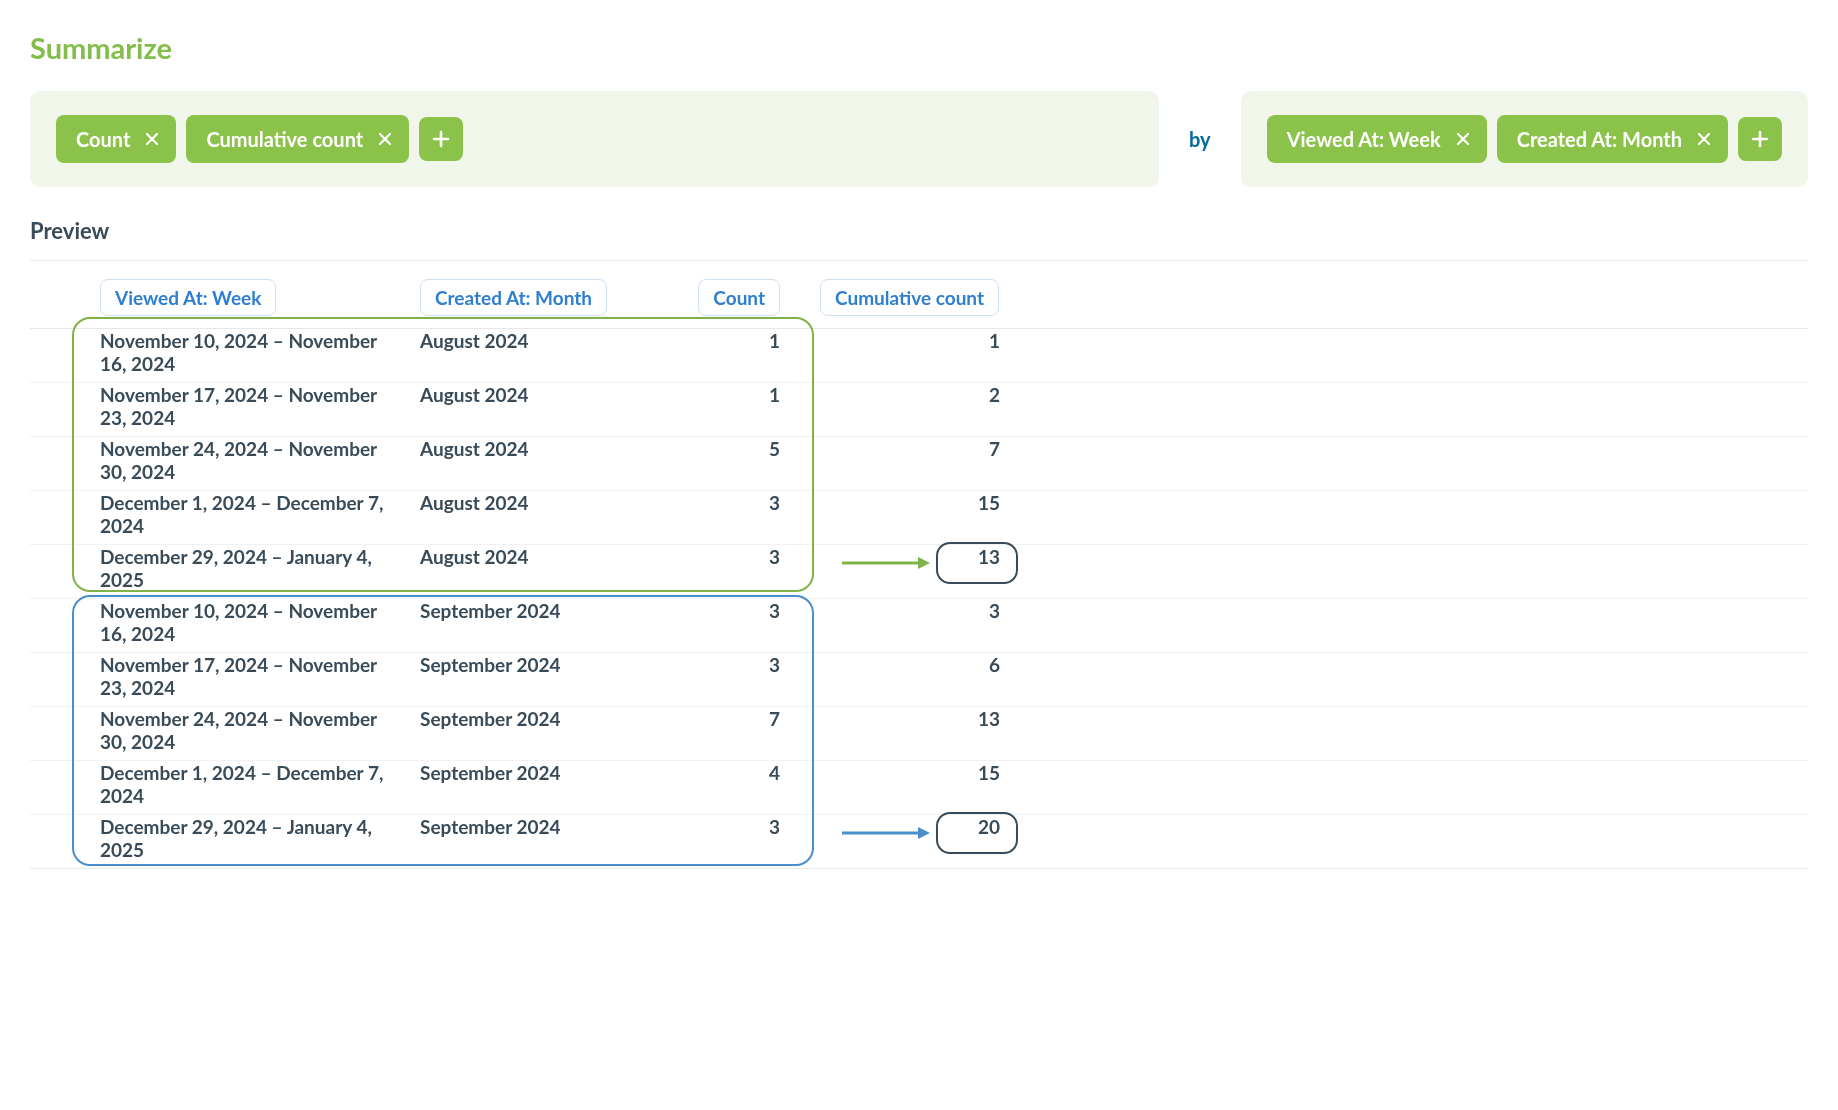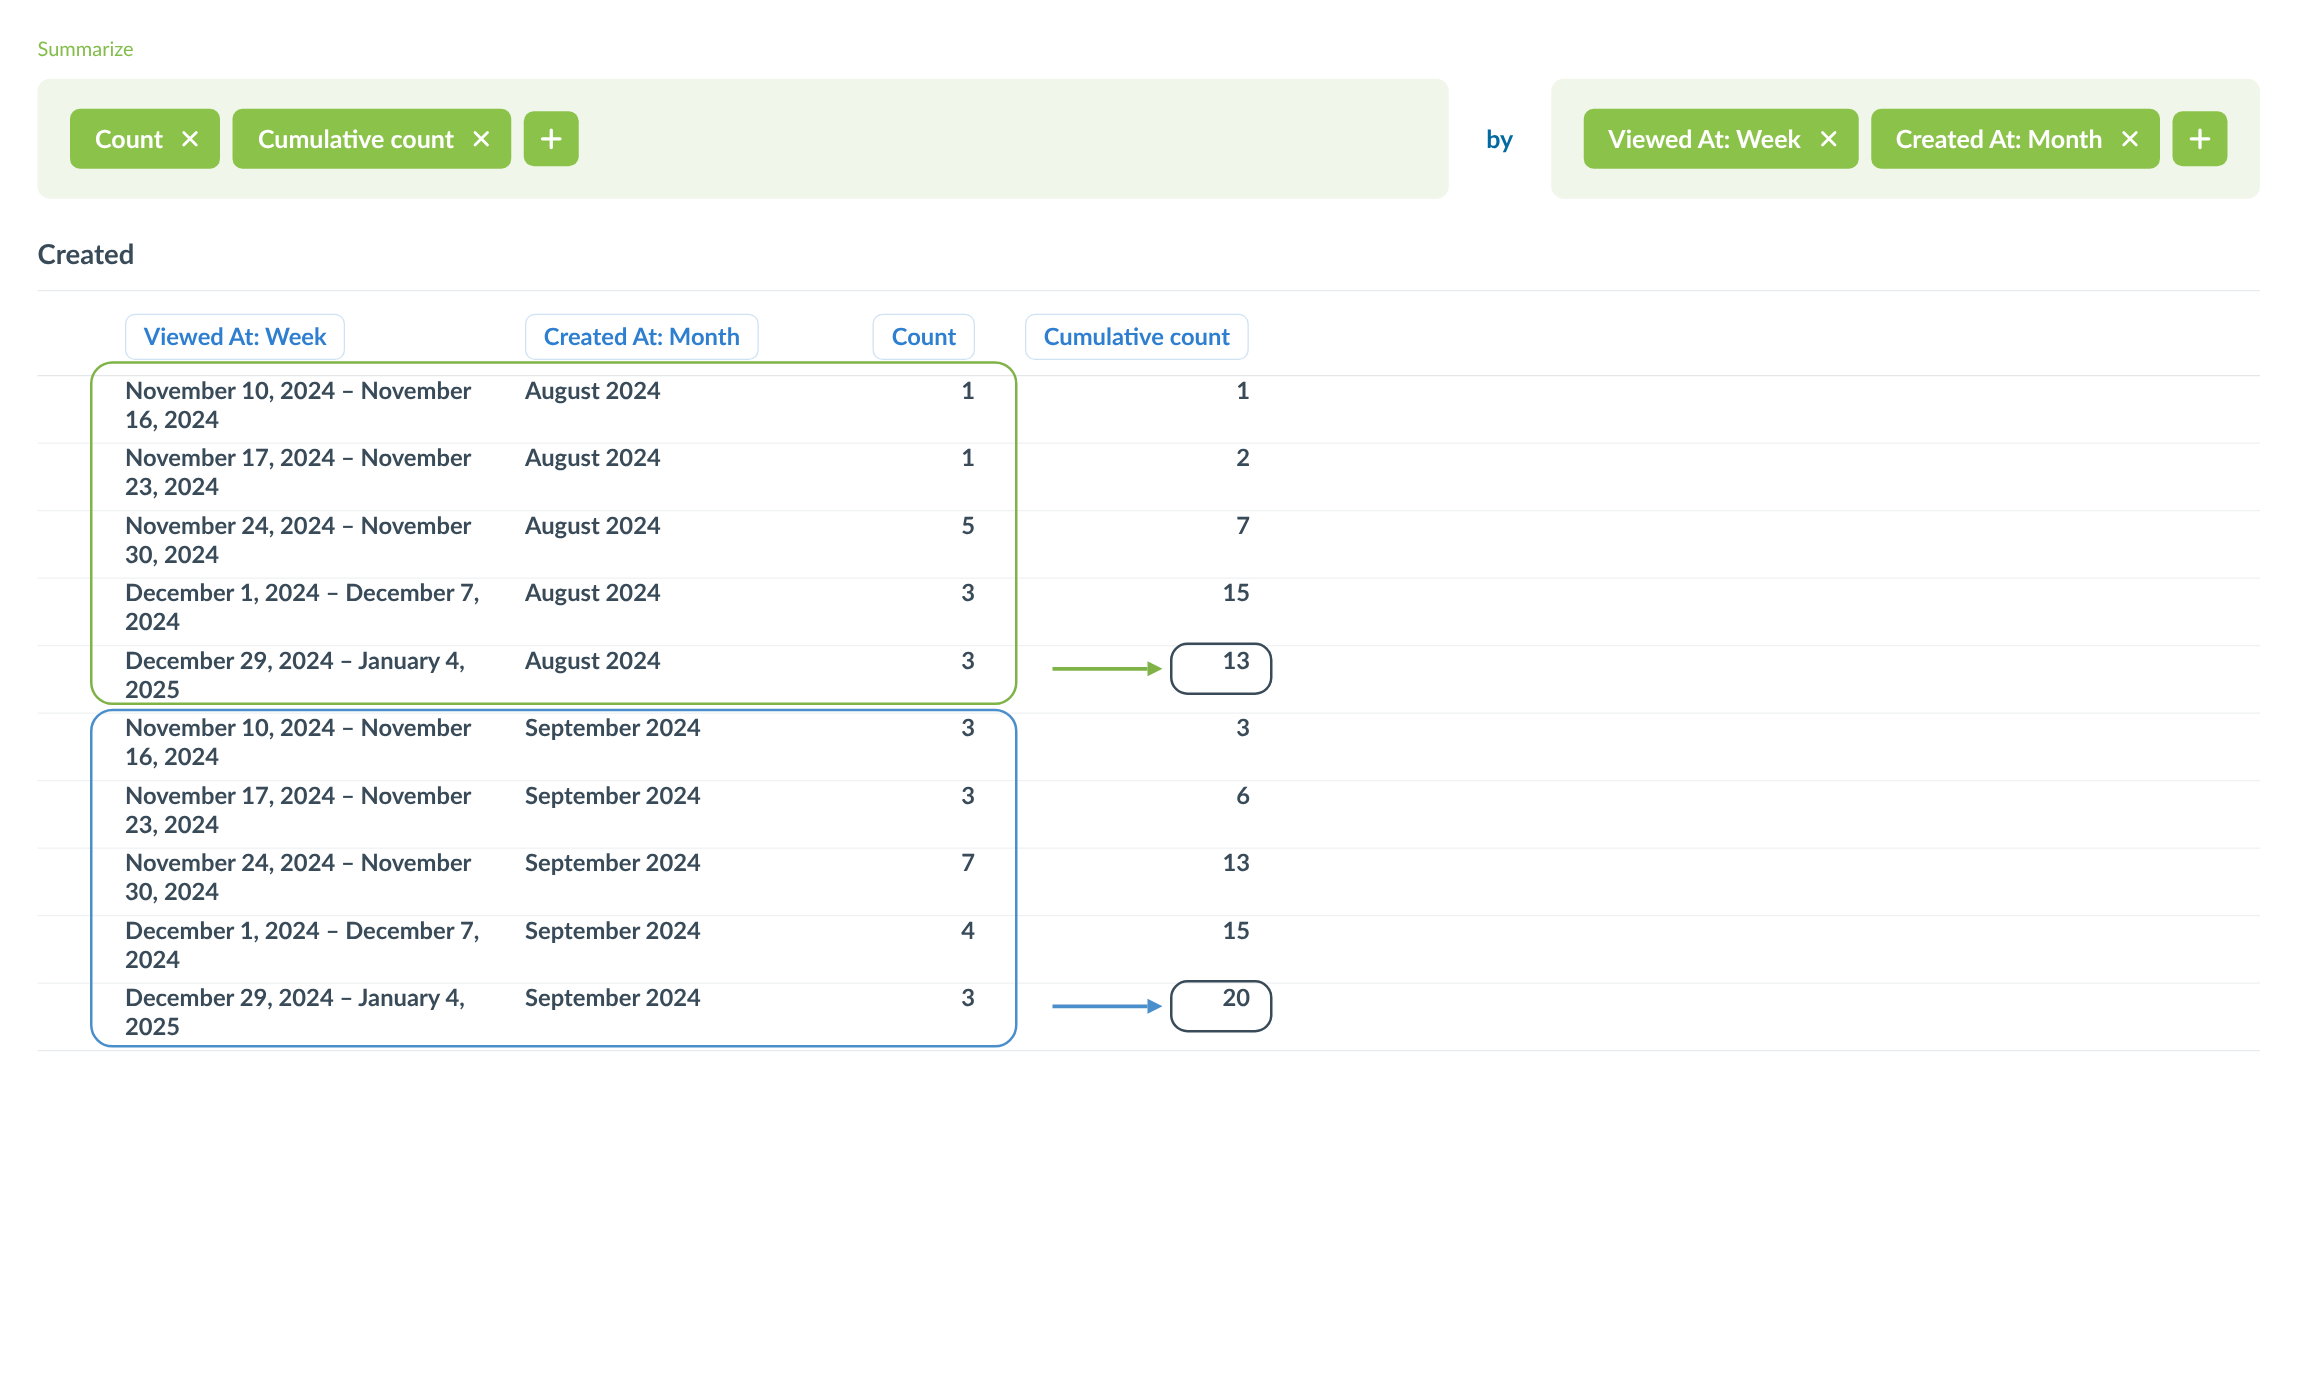--- a/index.html
+++ b/index.html
@@ -5,23 +5,23 @@
     * { box-sizing: border-box; margin: 0; padding: 0; }
 
     body {
       background: #ffffff;
       font-family: -apple-system, BlinkMacSystemFont, "Segoe UI", "Lato", sans-serif;
       color: #394b59;
       padding: 30px;
     }
 
     .section-title {
-      font-size: 16px;
-      font-weight: 400;
-      margin-bottom: 14px;
+      font-size: 29px;
+      font-weight: 700;
+      margin-bottom: 26px;
     }
     .summarize-title { color: #84bd4c; }
 
     .pill-row {
       display: flex;
       align-items: center;
       gap: 30px;
       margin-bottom: 30px;
     }
 
@@ -221,21 +221,21 @@
     </span>
     <span class="add-btn">
       <svg width="18" height="18" viewBox="0 0 18 18">
           <path d="M9 2 V16 M2 9 H16" stroke="#fff" stroke-width="2.6" stroke-linecap="round"></path>
         </svg>
     </span>
   </div>
 
 </div>
 
-<div class="preview-title">Created</div>
+<div class="preview-title">Preview</div>
 
 <div class="table-region">
 
   <div class="table-header-row">
     <div class="hdr-chip-wrap col-week">
       <span class="hdr-chip">Viewed At: Week</span>
     </div>
     <div class="hdr-chip-wrap col-month">
       <span class="hdr-chip">Created At: Month</span>
     </div>

